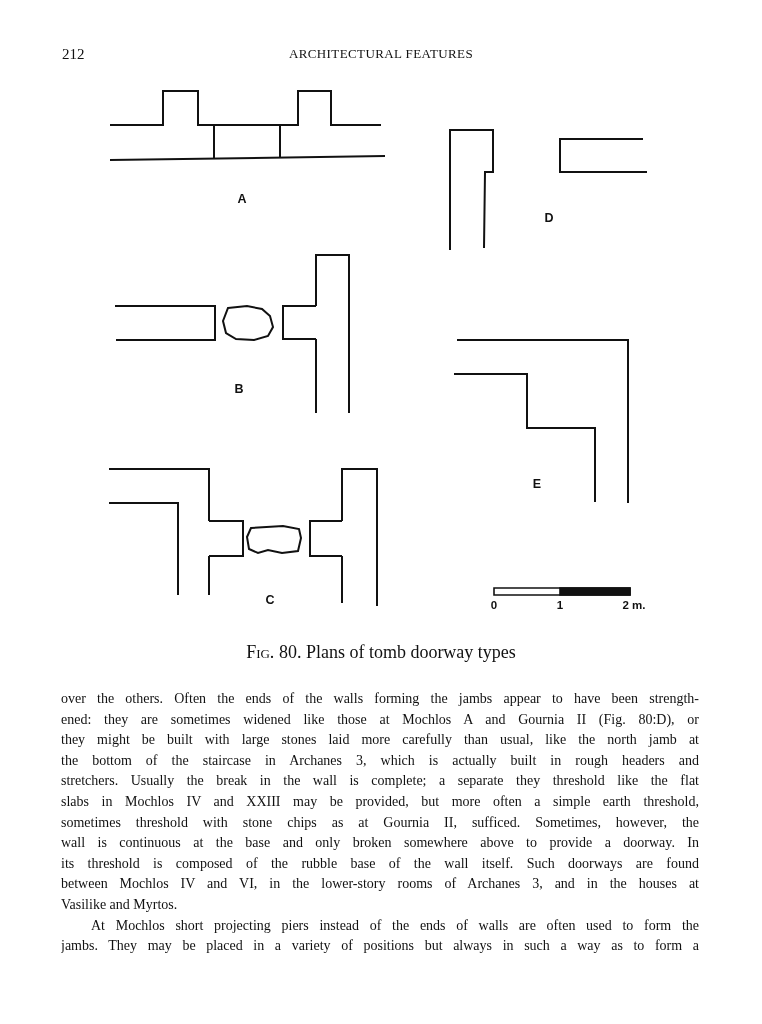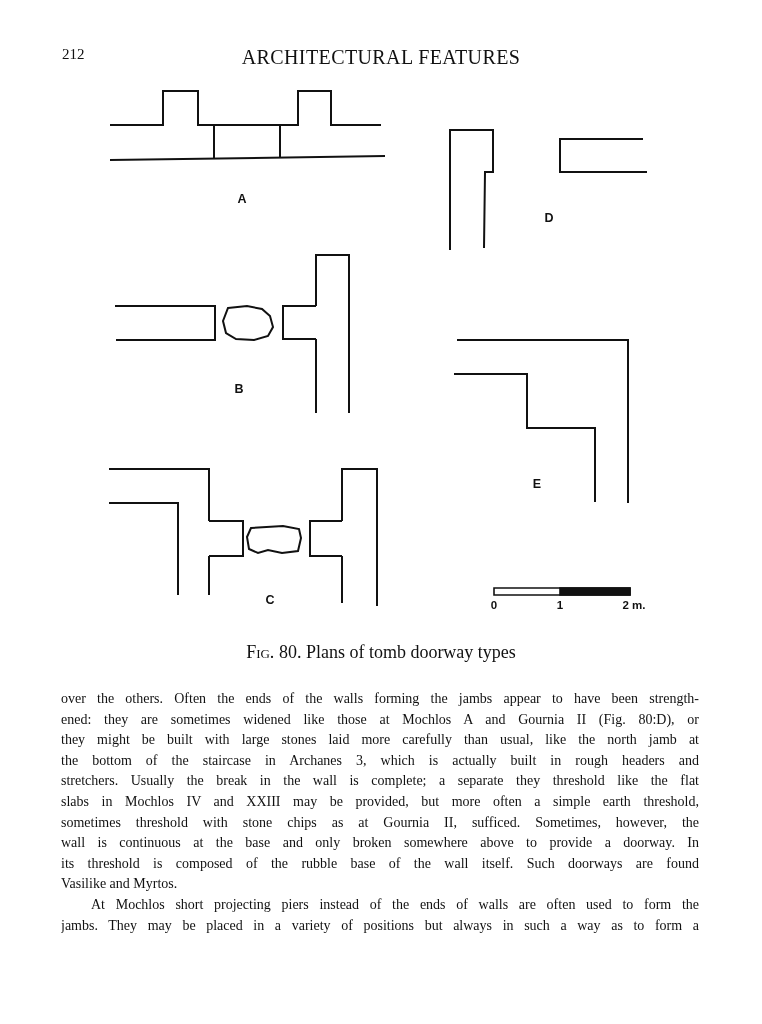--- a/index.html
+++ b/index.html
@@ -5,21 +5,21 @@
   html,body { margin:0; padding:0; background:#e8e8e8; }
   .page {
     position:relative; width:762px; height:1024px; margin:0 auto;
     background:#ffffff; color:#111;
     font-family:"Liberation Serif", serif;
     overflow:hidden;
   }
   .page-number { position:absolute; left:62px; top:46px; font-size:15px; }
   .running-head {
     position:absolute; left:0; right:0; top:46px;
-    text-align:center; font-size:20px; letter-spacing:0.4px;
+    text-align:center; font-size:13px; letter-spacing:0.4px;
   }
   .figure-svg { position:absolute; left:0; top:80px; }
   .fig-label {
     font-family:"Liberation Sans", sans-serif;
     font-size:12.5px; font-weight:bold; fill:#111;
   }
   .scale-tick {
     font-family:"Liberation Sans", sans-serif;
     font-size:11.5px; font-weight:bold; fill:#111;
   }
@@ -89,18 +89,19 @@
   <div class="body-text">
       <div class="bline just">over the others. Often the ends of the walls forming the jambs appear to have been strength-</div>
       <div class="bline just">ened: they are sometimes widened like those at Mochlos A and Gournia II (Fig. 80:D), or</div>
       <div class="bline just">they might be built with large stones laid more carefully than usual, like the north jamb at</div>
       <div class="bline just">the bottom of the staircase in Archanes 3, which is actually built in rough headers and</div>
       <div class="bline just">stretchers. Usually the break in the wall is complete; a separate they threshold like the flat</div>
       <div class="bline just">slabs in Mochlos IV and XXIII may be provided, but more often a simple earth threshold,</div>
       <div class="bline just">sometimes threshold with stone chips as at Gournia II, sufficed. Sometimes, however, the</div>
       <div class="bline just">wall is continuous at the base and only broken somewhere above to provide a doorway. In</div>
       <div class="bline just">its threshold is composed of the rubble base of the wall itself. Such doorways are found</div>
+      <div class="bline just">between Mochlos IV and VI, in the lower-story rooms of Archanes 3, and in the houses at</div>
       <div class="bline">Vasilike and Myrtos.</div>
       <div class="bline just indent">At Mochlos short projecting piers instead of the ends of walls are often used to form the</div>
       <div class="bline just">jambs. They may be placed in a variety of positions but always in such a way as to form a</div>
     </div>
 
 </div>
 
 </body></html>

